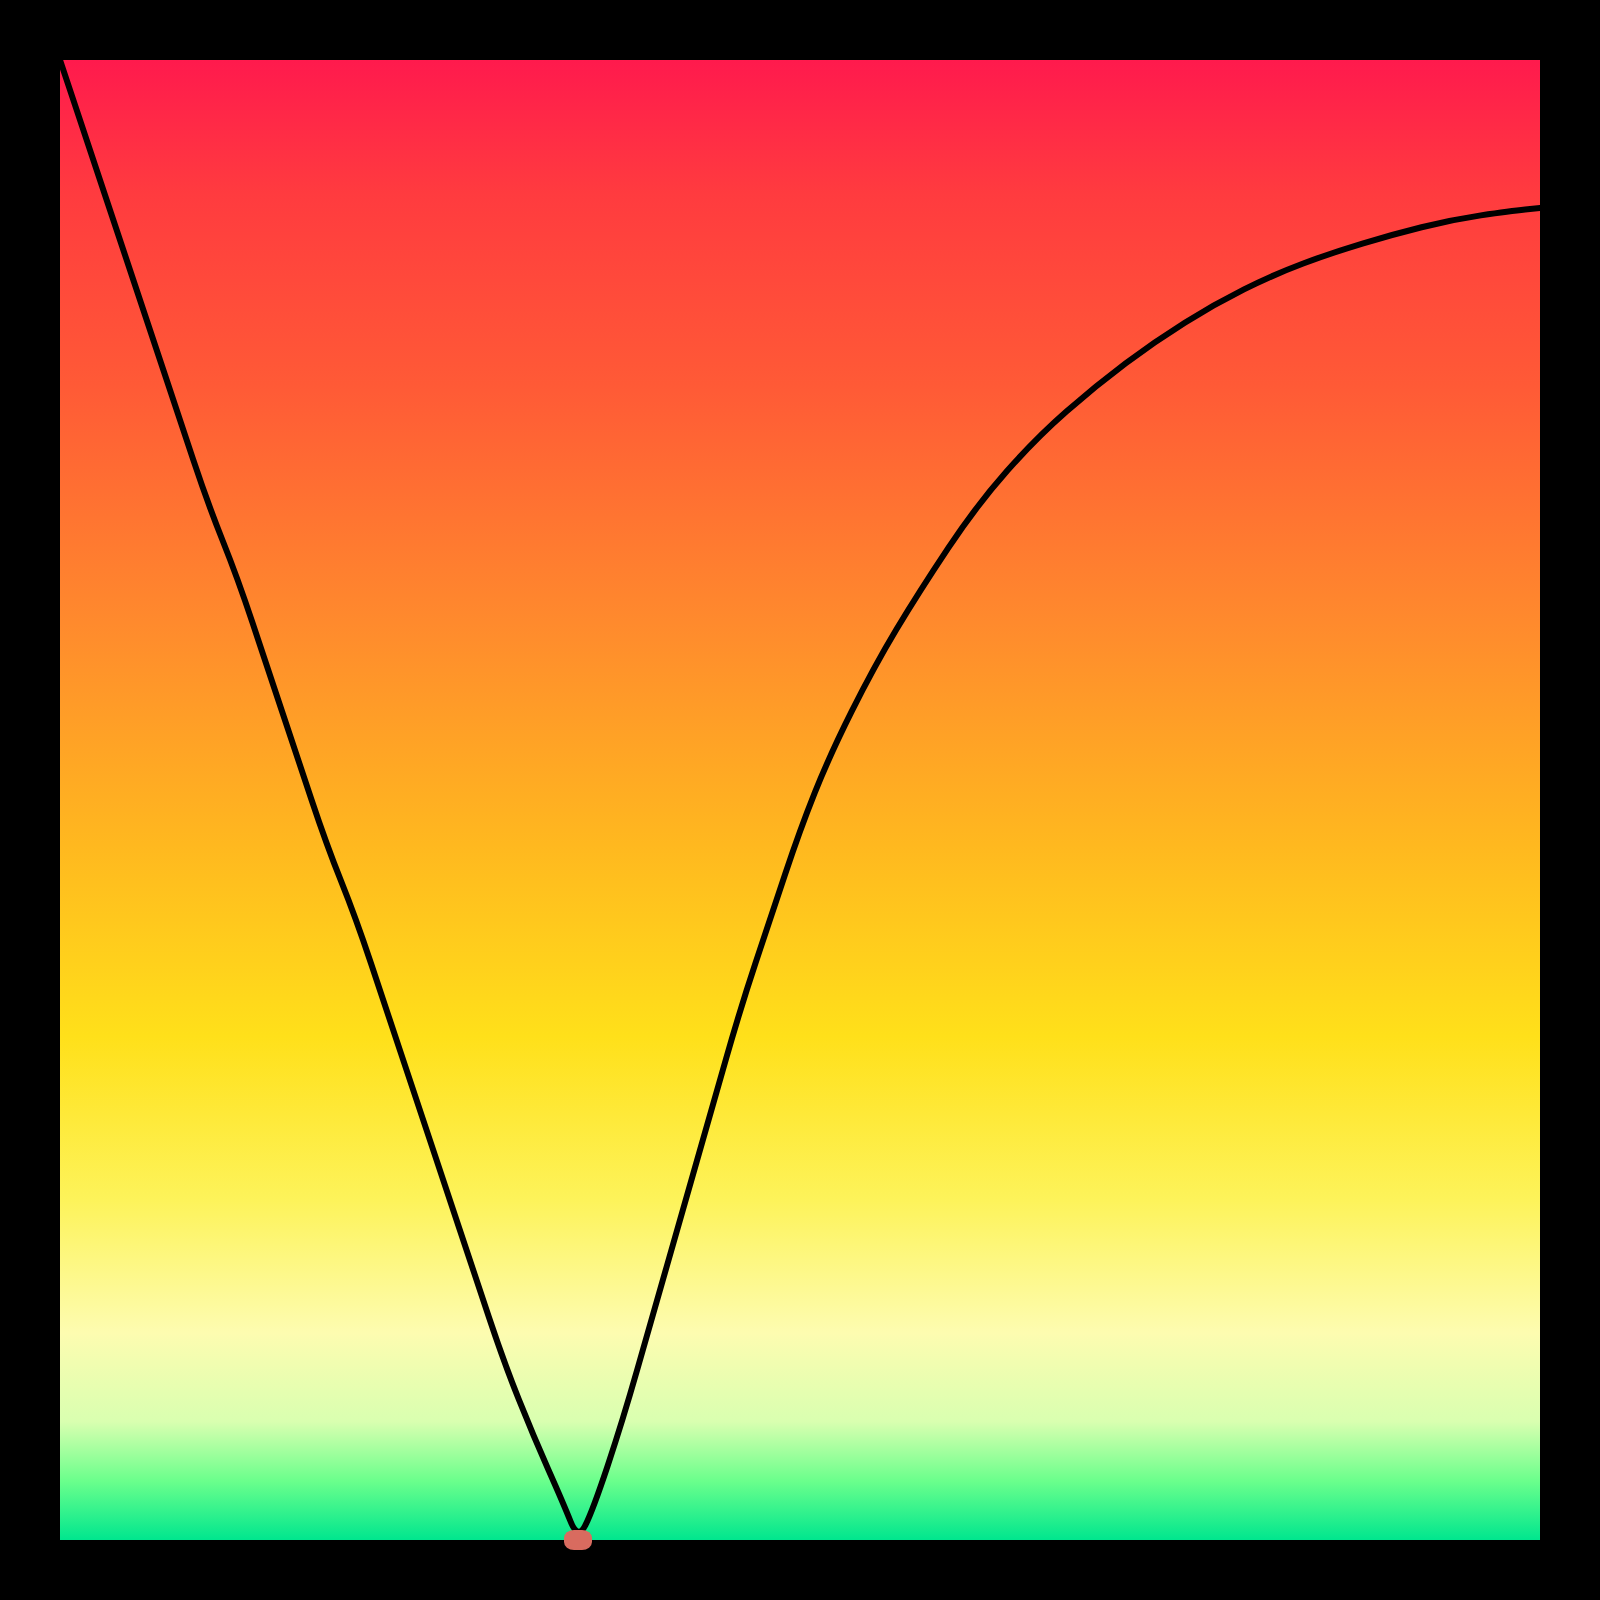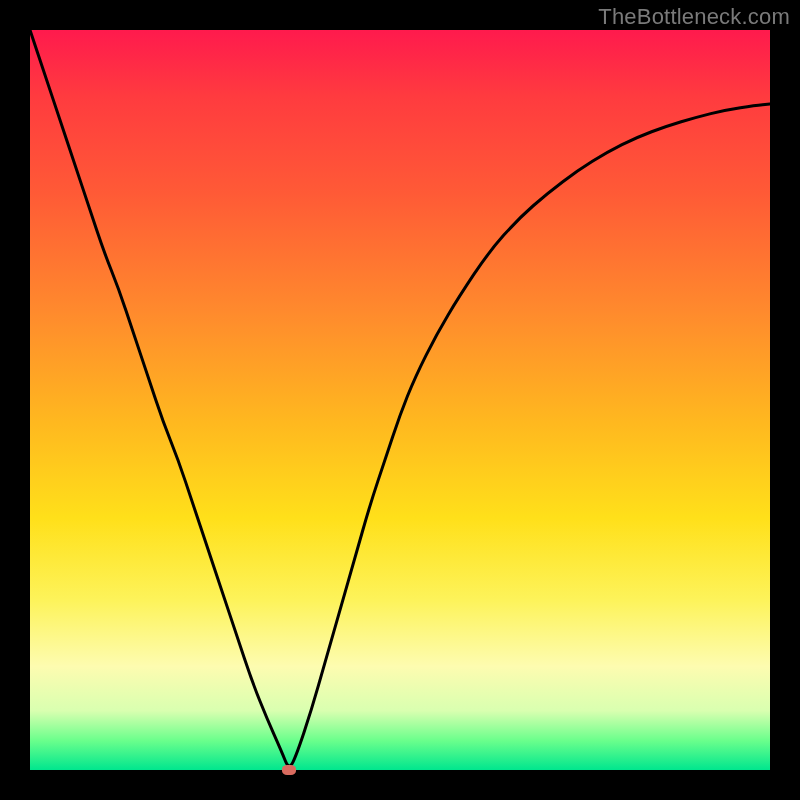--- a/index.html
+++ b/index.html
@@ -69,14 +69,13 @@
 </head>
 <body>
 
 <div class="frame">
   <div class="plot">
     <svg class="curve" viewBox="0 0 740 740" preserveAspectRatio="none">
       <path d="M 0.00 0.00 Q 0.00 0.00 7.40 22.20 Q 14.80 44.40 22.20 66.60 Q 29.60 88.80 37.00 111.00 Q 44.40 133.20 51.80 155.40 Q 59.20 177.60 66.60 199.80 Q 74.00 222.00 81.40 240.50 Q 88.80 259.00 96.20 281.20 Q 103.60 303.40 111.00 325.60 Q 118.40 347.80 125.80 370.00 Q 133.20 392.20 140.60 410.70 Q 148.00 429.20 155.40 451.40 Q 162.80 473.60 170.20 495.80 Q 177.60 518.00 185.00 540.20 Q 192.40 562.40 199.80 584.60 Q 207.20 606.80 214.60 629.00 Q 222.00 651.20 229.40 669.70 Q 236.80 688.20 244.20 704.85 Q 251.60 721.50 255.30 730.75 Q 259.00 740.00 262.70 732.60 Q 266.40 725.20 273.80 703.00 Q 281.20 680.80 288.60 654.90 Q 296.00 629.00 303.40 603.10 Q 310.80 577.20 318.20 551.30 Q 325.60 525.40 333.00 499.50 Q 340.40 473.60 347.80 451.40 Q 355.20 429.20 362.60 407.00 Q 370.00 384.80 377.40 366.30 Q 384.80 347.80 395.90 325.60 Q 407.00 303.40 418.10 284.90 Q 429.20 266.40 444.00 244.20 Q 458.80 222.00 473.60 205.35 Q 488.40 188.70 503.20 175.75 Q 518.00 162.80 532.80 151.70 Q 547.60 140.60 562.40 131.35 Q 577.20 122.10 592.00 114.70 Q 606.80 107.30 621.60 101.75 Q 636.40 96.20 651.20 91.76 Q 666.00 87.32 680.80 83.62 Q 695.60 79.92 710.40 77.70 Q 725.20 75.48 732.60 74.74 L 740.00 74.00" fill="none" stroke="#000000" stroke-width="3" stroke-linecap="round" stroke-linejoin="round"></path>
     </svg>
     <div class="marker" style="left: 259px; top: 740px; background: rgb(217, 107, 95);"></div>
   </div>
-  <div class="watermark">TheBottleneck.com</div>
 </div>
 
 </body></html>

